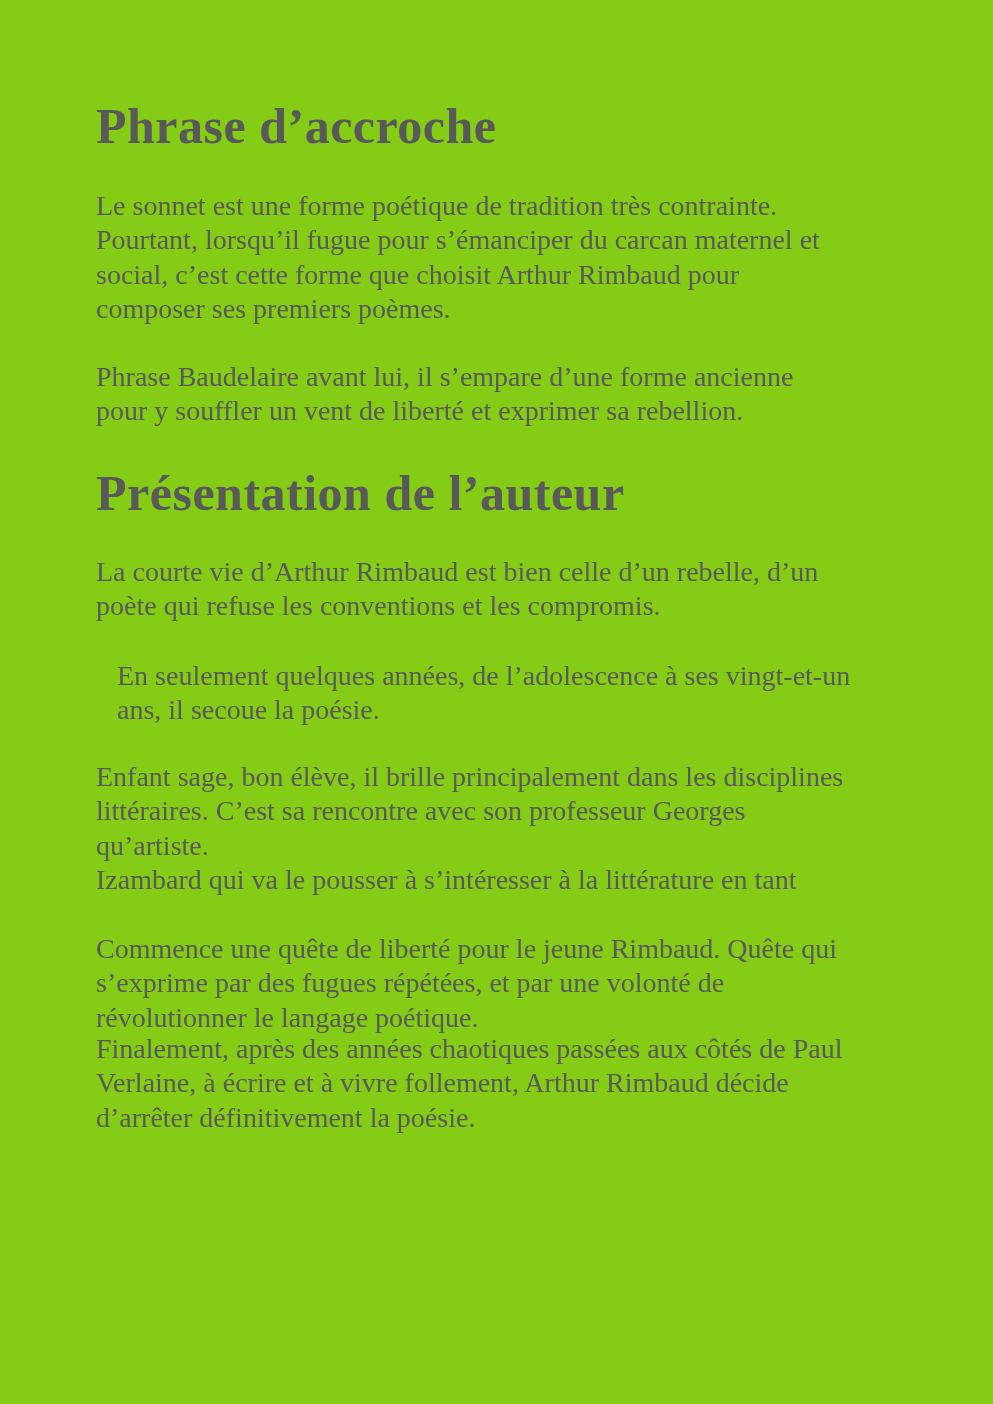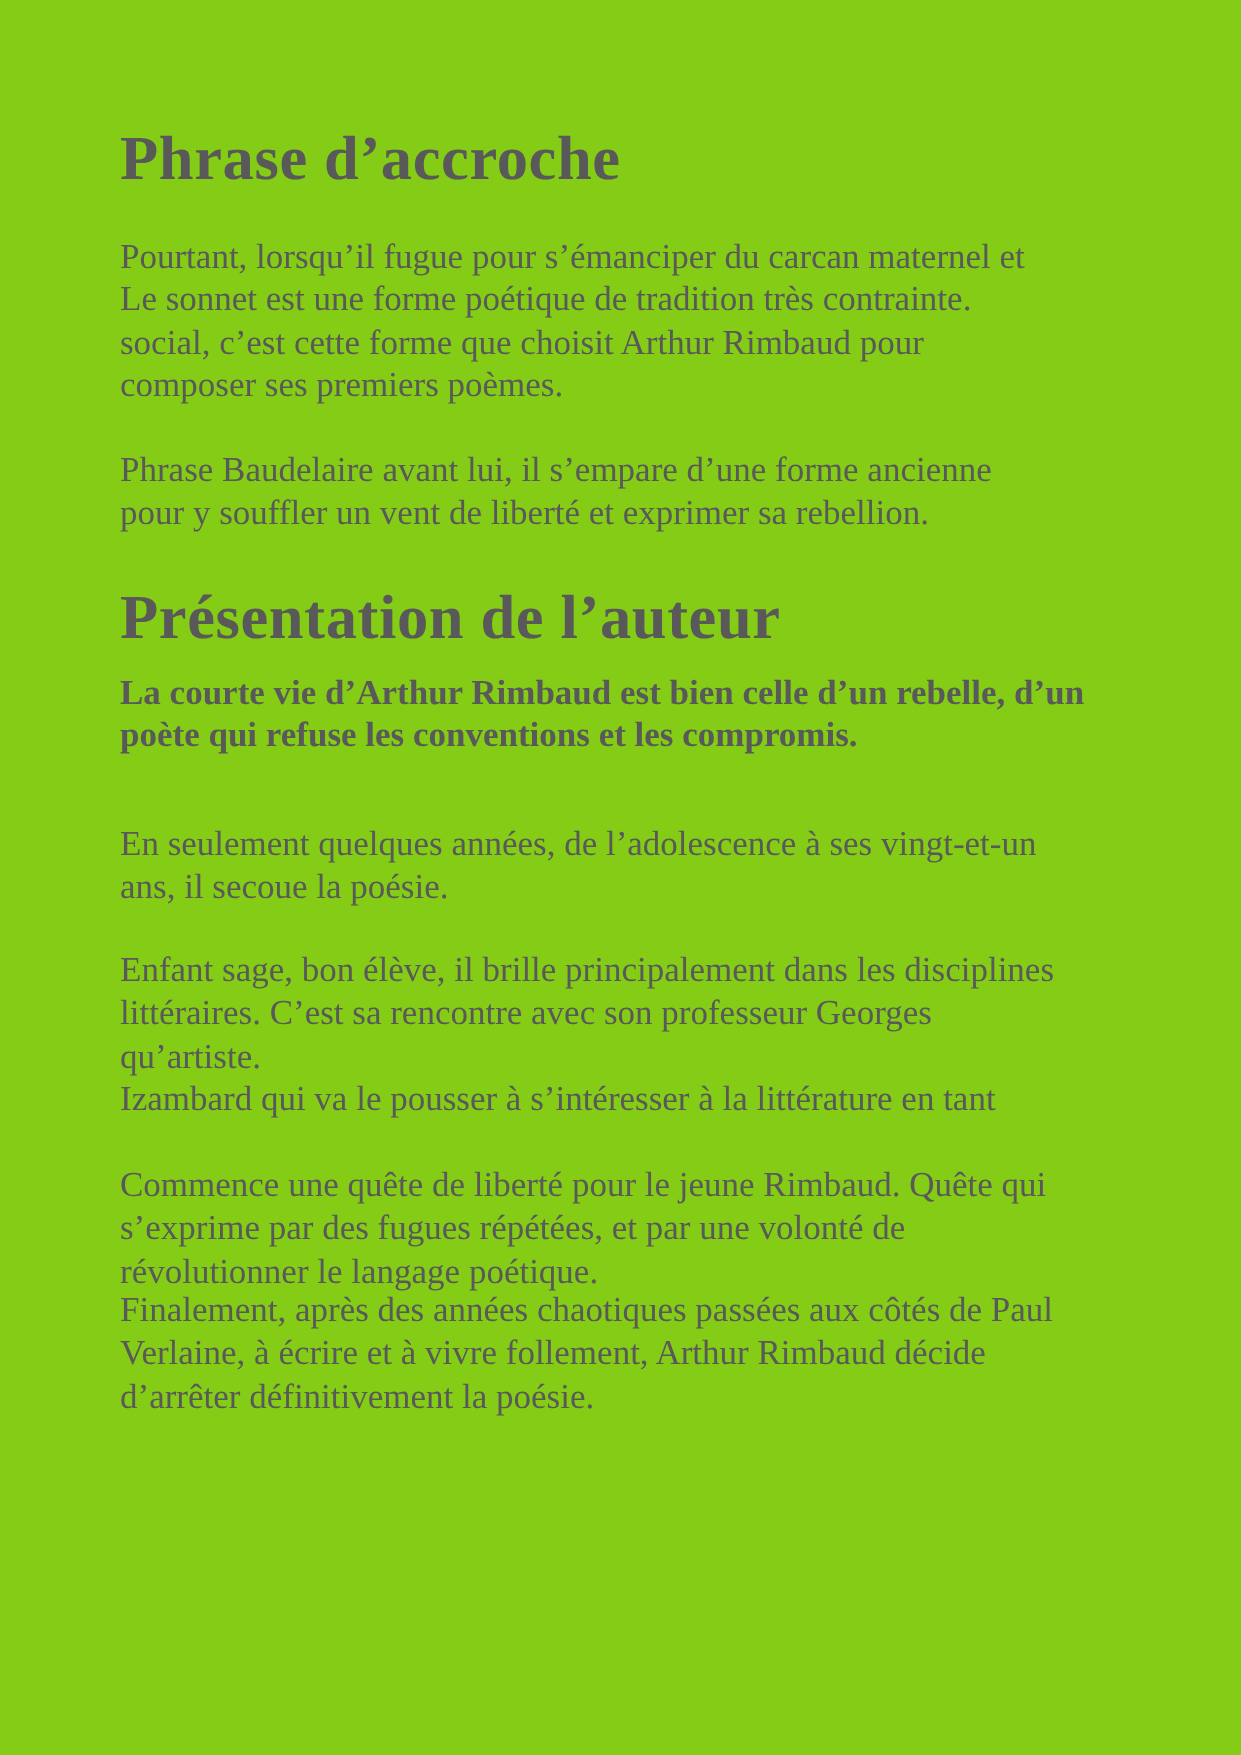--- a/index.html
+++ b/index.html
@@ -33,36 +33,36 @@
     position: absolute;
     left: 96px;
     font-size: 28px;
     line-height: 34.4px;
     color: #595959;
     white-space: nowrap;
   }
   .para b { font-weight: normal; }
   .p1 { top: 189px; }
   .p2 { top: 360px; }
-  .p3 { top: 538px; font-weight: bold; }
-  .p4 { top: 659px; }
+  .p3 { top: 555px; }
+  .p4 { top: 659px; margin-left: 21px; }
   .p5 { top: 760px; }
   .p6 { top: 932px; }
   .p7 { top: 1032px; }
 </style>
 </head>
 <body>
 
 <main class="page">
 
   <h1 class="heading h1">Phrase d’accroche</h1>
 
   <div class="para p1">
+      <div><span>Le sonnet est une forme poétique de tradition très contrainte.</span></div>
       <div><span>Pourtant, lorsqu’il fugue pour s’émanciper du carcan maternel et</span></div>
-      <div><span>Le sonnet est une forme poétique de tradition très contrainte.</span></div>
       <div><span>social, c’est cette forme que choisit Arthur Rimbaud pour</span></div>
       <div><span>composer ses premiers poèmes.</span></div>
     </div>
 
   <div class="para p2">
       <div><span>Phrase Baudelaire avant lui, il s’empare d’une forme ancienne</span></div>
       <div><span>pour y souffler un vent de liberté et exprimer sa rebellion.</span></div>
     </div>
 
   <h1 class="heading h2">Présentation de l’auteur</h1>

